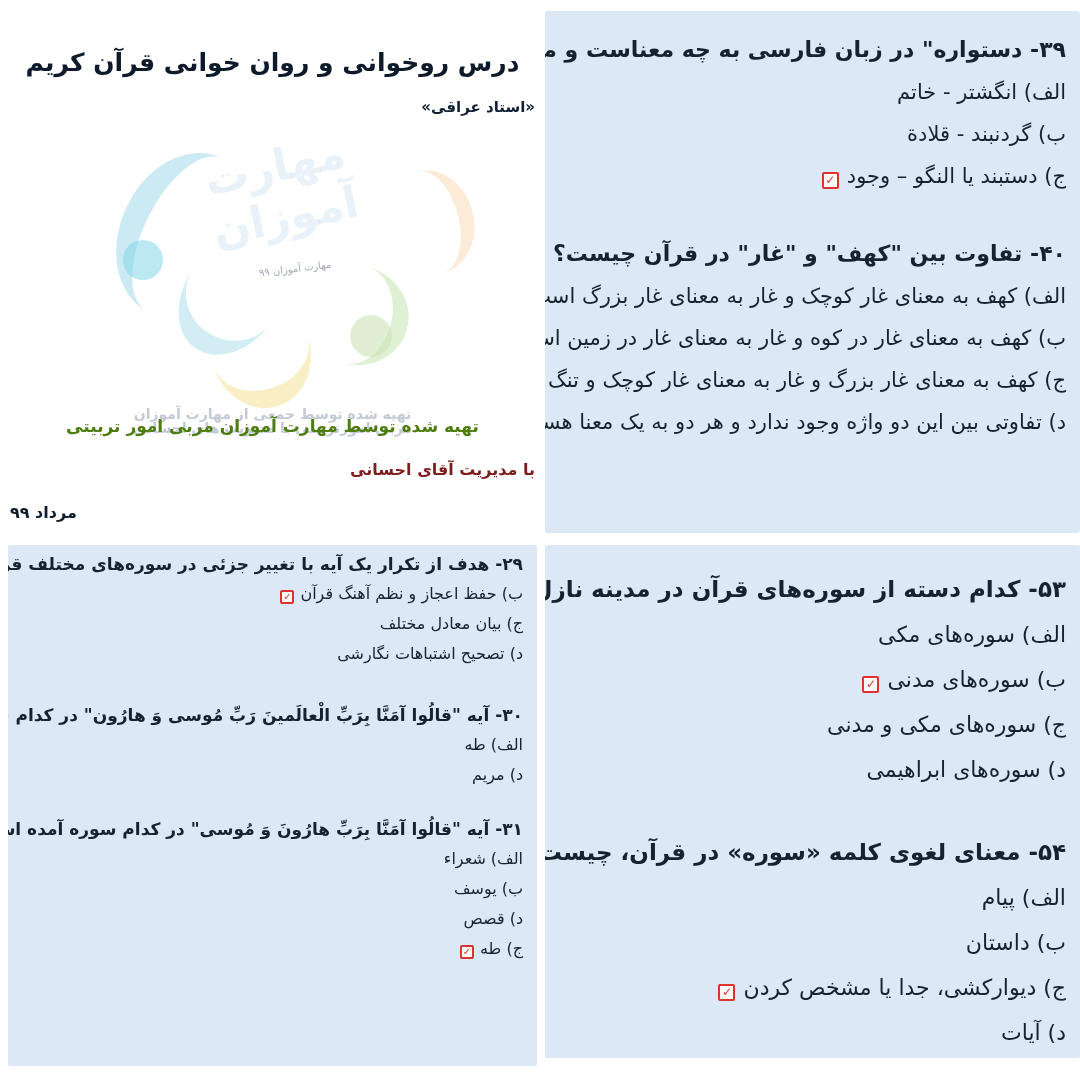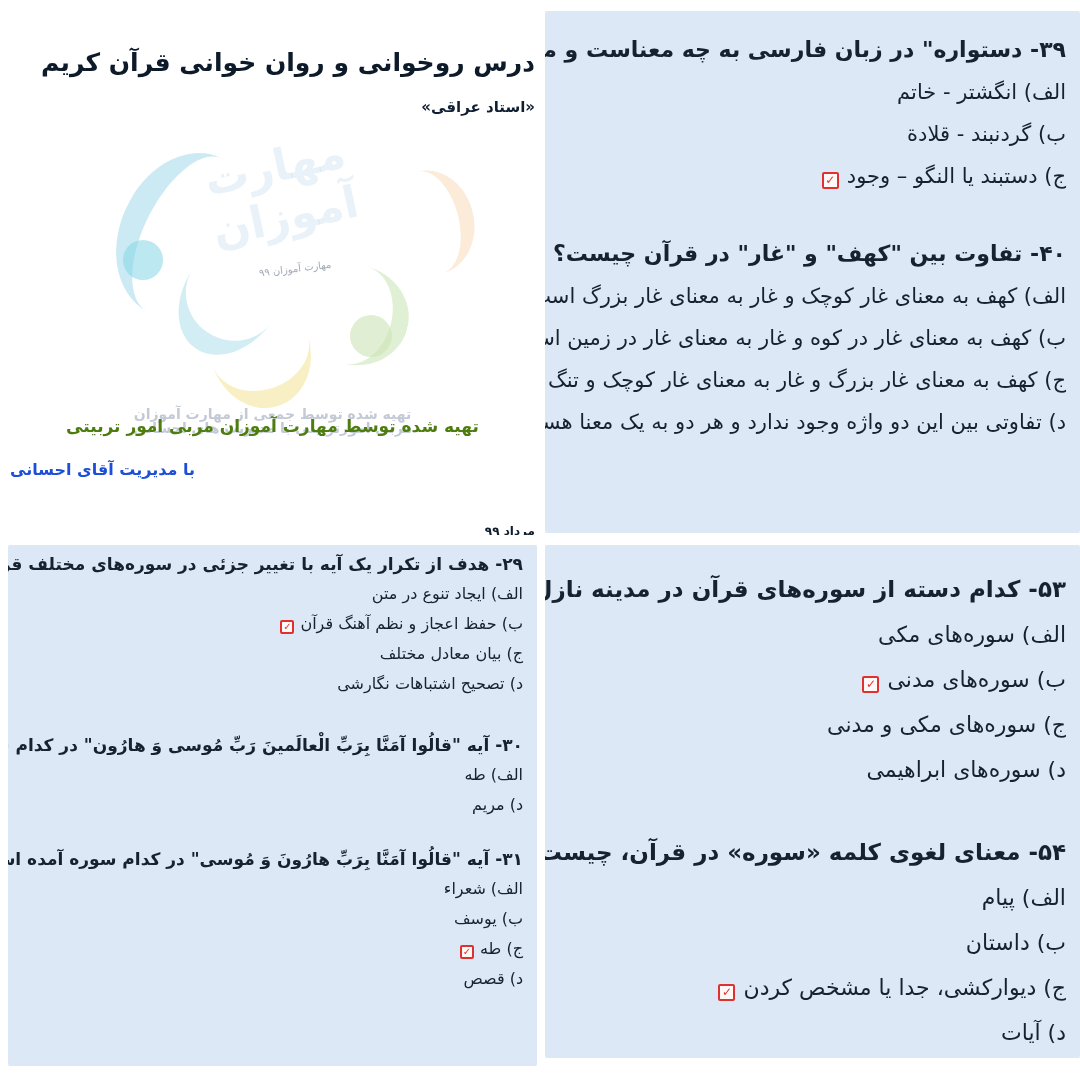--- a/index.html
+++ b/index.html
@@ -4,33 +4,33 @@
 <style>
   html,body{margin:0;padding:0;background:#ffffff;width:1080px;height:1080px;overflow:hidden;
     font-family:"DejaVu Sans","Liberation Sans",sans-serif;}
   .stage{position:relative;width:1080px;height:1080px;background:#ffffff;}
   .panel{position:absolute;overflow:hidden;border-radius:2px;direction:rtl;text-align:right;color:#17212f;}
   .panel.blue{background:#dce8f5;}
   .panel.white{background:#ffffff;}
 
   
   .tl{left:10px;top:10px;width:525px;height:525px;}
-  .cover-title{position:absolute;top:38px;left:0;width:100%;
+  .cover-title{position:absolute;top:38px;left:0;width:100%;text-align:center;
     font-size:25px;font-weight:700;color:#0d1a29;}
   .cover-subtitle{position:absolute;top:88px;left:0;width:100%;
     font-size:15px;font-weight:700;color:#102032;}
   .ghost{position:absolute;left:0;width:100%;text-align:center;color:#c3cad6;font-size:14px;font-weight:600;}
   .ghost1{top:396px;}
   .ghost2{top:410px;}
   .cover-footer1{position:absolute;top:406px;left:0;width:100%;text-align:center;
     font-size:17px;font-weight:700;color:#4d7c0f;}
-  .cover-footer2{position:absolute;top:450px;left:0;width:100%;text-align:left;
-    font-size:16px;font-weight:700;color:#1d4ed8;}
-  .cover-footer3{position:absolute;top:514px;left:0;width:100%;text-align:right;
-    font-size:12px;font-weight:700;color:#101d2c;}
+  .cover-footer2{position:absolute;top:450px;left:0;width:100%;text-align:right;
+    font-size:16px;font-weight:700;color:#7f1d1d;}
+  .cover-footer3{position:absolute;top:493px;left:0;width:100%;text-align:left;
+    font-size:16px;font-weight:700;color:#101d2c;}
 
   
   .logo{position:absolute;left:55px;top:125px;width:410px;height:280px;pointer-events:none;}
   .logo div{position:absolute;}
   .sw-blue{left:55px;top:15px;width:105px;height:170px;border:0 solid transparent;
     border-left:24px solid rgba(128,203,226,0.40);border-radius:55% 45% 50% 60%;transform:rotate(28deg);}
   .sw-blue2{left:120px;top:95px;width:95px;height:110px;
     border-bottom:20px solid rgba(128,203,226,0.35);border-radius:50%;transform:rotate(35deg);}
   .c-cyan{left:58px;top:105px;width:40px;height:40px;border-radius:50%;background:rgba(132,214,230,0.55);}
   .sw-yellow{left:145px;top:155px;width:100px;height:100px;
@@ -112,36 +112,35 @@
         <div class="line o"><span>ج) کهف به معنای غار بزرگ و غار به معنای غار کوچک و تنگ اس</span></div>
         <div class="line o"><span>د) تفاوتی بین این دو واژه وجود ندارد و هر دو به یک معنا هستند</span></div>
       </div>
     </div>
   </section>
 
   <section class="panel blue bl">
     <div class="pad">
       <div class="qblock">
         <div class="line q">۲۹- هدف از تکرار یک آیه با تغییر جزئی در سوره‌های مختلف قرآن چیست؟</div>
-        <div class="line o"><span>الف) ایجاد تنوع در متن</span></div>
         <div class="line o"><span>ب) حفظ اعجاز و نظم آهنگ قرآن</span><span class="cb">✓</span></div>
         <div class="line o"><span>ج) بیان معادل مختلف</span></div>
         <div class="line o"><span>د) تصحیح اشتباهات نگارشی</span></div>
       </div>
       <div class="qblock">
         <div class="line q">۳۰- آیه "قالُوا آمَنَّا بِرَبِّ الْعالَمینَ رَبِّ مُوسی وَ هارُون" در کدام سوره آمده است؟</div>
         <div class="line o"><span>الف) طه</span></div>
         <div class="line o"><span>د) مریم</span></div>
       </div>
       <div class="qblock last">
         <div class="line q">۳۱- آیه "قالُوا آمَنَّا بِرَبِّ هارُونَ وَ مُوسی" در کدام سوره آمده است؟</div>
         <div class="line o"><span>الف) شعراء</span></div>
         <div class="line o"><span>ب) یوسف</span></div>
+        <div class="line o"><span>د) قصص</span></div>
         <div class="line o"><span>ج) طه</span><span class="cb">✓</span></div>
-        <div class="line o"><span>د) قصص</span></div>
       </div>
     </div>
   </section>
 
   <section class="panel blue br">
     <div class="pad">
       <div class="qblock">
         <div class="line q">۵۳- کدام دسته از سوره‌های قرآن در مدینه نازل شده‌اند؟</div>
         <div class="line o"><span>الف) سوره‌های مکی</span></div>
         <div class="line o"><span>ب) سوره‌های مدنی</span><span class="cb">✓</span></div>

